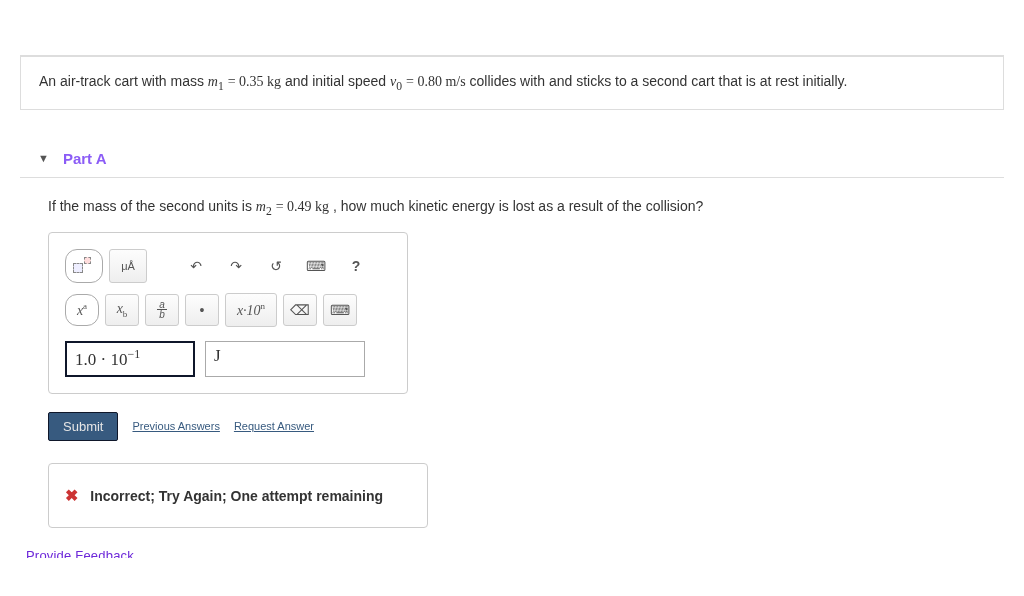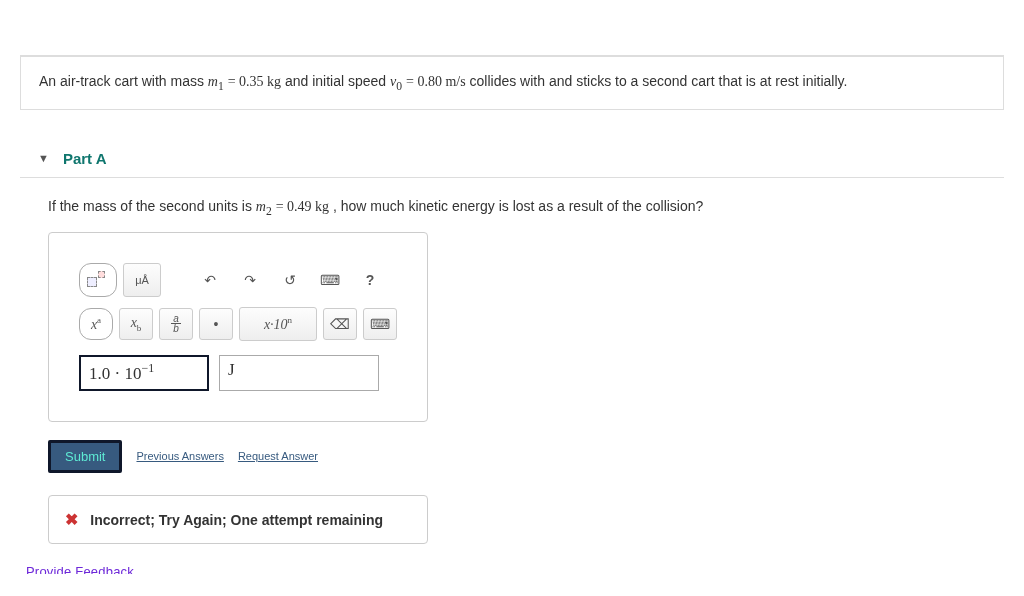--- a/index.html
+++ b/index.html
@@ -1,38 +1,38 @@
 <!DOCTYPE html>
 <html><head>
   <meta charset="utf-8">
   <style>
     * { box-sizing: border-box; margin: 0; padding: 0; }
     body { font-family: Arial, Helvetica, sans-serif; font-size: 14px; color: #333; background: #fff; }
     .container { padding: 20px; }
     .problem-statement { border: 1px solid #ddd; border-top: 2px solid #ddd; padding: 16px 18px; margin-bottom: 30px; background: #fff; margin-top: 35px; }
     .part-header { display: flex; align-items: center; padding: 10px 18px; border-bottom: 1px solid #ddd; margin-bottom: 20px; }
     .part-header .caret { font-size: 11px; color: #555; margin-right: 14px; }
-    .part-header .part-title { font-weight: bold; font-size: 15px; color: #0f766e; }
+    .part-header .part-title { font-weight: bold; font-size: 15px; color: #8b5cf6; }
     .part-body { padding: 0 28px; }
     .question-text { margin-bottom: 14px; }
     .instruction { font-weight: bold; margin-bottom: 20px; }
-    .answer-box { border: 1px solid #ccc; border-radius: 4px; padding: 30px; display: inline-block; min-width: 360px; margin-bottom: 18px; }
+    .answer-box { border: 1px solid #ccc; border-radius: 4px; padding: 16px; display: inline-block; min-width: 360px; margin-bottom: 18px; }
     .toolbar-row { display: flex; gap: 6px; margin-bottom: 10px; align-items: center; }
     .tool-btn { width: 38px; height: 34px; border: 1px solid #ccc; border-radius: 3px; background: linear-gradient(#fdfdfd,#eee); display: flex; align-items: center; justify-content: center; font-size: 14px; cursor: pointer; color: #555; }
     .tool-btn:first-child { background: #fff; border-color:#aaa;border-radius:12px; }
     .tool-btn.tight { width: 34px; height: 32px; }
     .tool-btn .sup { font-size: 9px; vertical-align: super; }
     .tool-btn .sub { font-size: 9px; vertical-align: sub; }
     .input-row { display: flex; gap: 10px; align-items: center; margin-top: 14px; }
     .value-input { width: 130px; height: 36px; border: 2px solid #0f172a; padding: 4px 8px; font-size: 17px; font-family: 'Times New Roman', serif; }
     .unit-input { width: 160px; height: 36px; border: 1px solid #aaa; padding: 4px 8px; font-size: 17px; font-family: 'Times New Roman', serif; }
     .action-row { display: flex; align-items: center; gap: 14px; margin-bottom: 22px; }
-    .submit-btn { background: #375a7f; color: #5eead4; border: 3px solid #0f172a; padding: 6px 14px; font-size: 13px; cursor: pointer; border-radius: 2px; }
+    .submit-btn { background: #375a7f; color: #e5e5e5; border: 1px solid #0f172a; padding: 6px 14px; font-size: 13px; cursor: pointer; border-radius: 2px; }
     .link { color: #375a7f; text-decoration: underline; cursor: pointer; font-size: 11px; }
-    .feedback-box { border: 1px solid #ccc; border-radius: 4px; padding: 14px 16px; display: inline-block; min-width: 380px; }
+    .feedback-box { border: 1px solid #ccc; border-radius: 4px; padding: 22px 16px; display: inline-block; min-width: 380px; }
     .feedback-box .cross { color: #cc3333; font-weight: bold; font-size: 16px; margin-right: 8px; }
     .feedback-box .msg { font-weight: bold; }
     .math { font-family: 'Times New Roman', serif; }
     .mux { font-size:11px; position:relative; }
     .frac { display:inline-flex; flex-direction:column; align-items:center; font-size:10px; line-height:9px; font-style:italic; }
     .frac .top { border-bottom:1px solid #555; padding:0 2px; }
     .tmpl-icon { display:inline-block; width:22px; height:18px; position:relative; }
     .tmpl-icon .sq { position:absolute; border:1px dashed #888; }
     .tmpl-icon .sq.a { width:10px; height:10px; left:0; top:6px; background:#eef; }
     .tmpl-icon .sq.b { width:7px; height:7px; left:11px; top:0; background:#fdd; }
@@ -106,21 +106,21 @@
           </div>
         <div class="tool-btn tight">
             <span class="frac">
               <span class="top">a</span>
               <span>b</span>
             </span>
           </div>
         <div class="tool-btn tight">
             <span>•</span>
           </div>
-        <div class="tool-btn" style="width:78px">
+        <div class="tool-btn" style="width:52px">
             <span class="math"><i>x·10</i><span class="sup">n</span></span>
           </div>
         <div class="tool-btn tight">
             <span>⌫</span>
           </div>
         <div class="tool-btn tight">
             <span>⌨</span>
           </div>
       </div>
       <div class="input-row">

